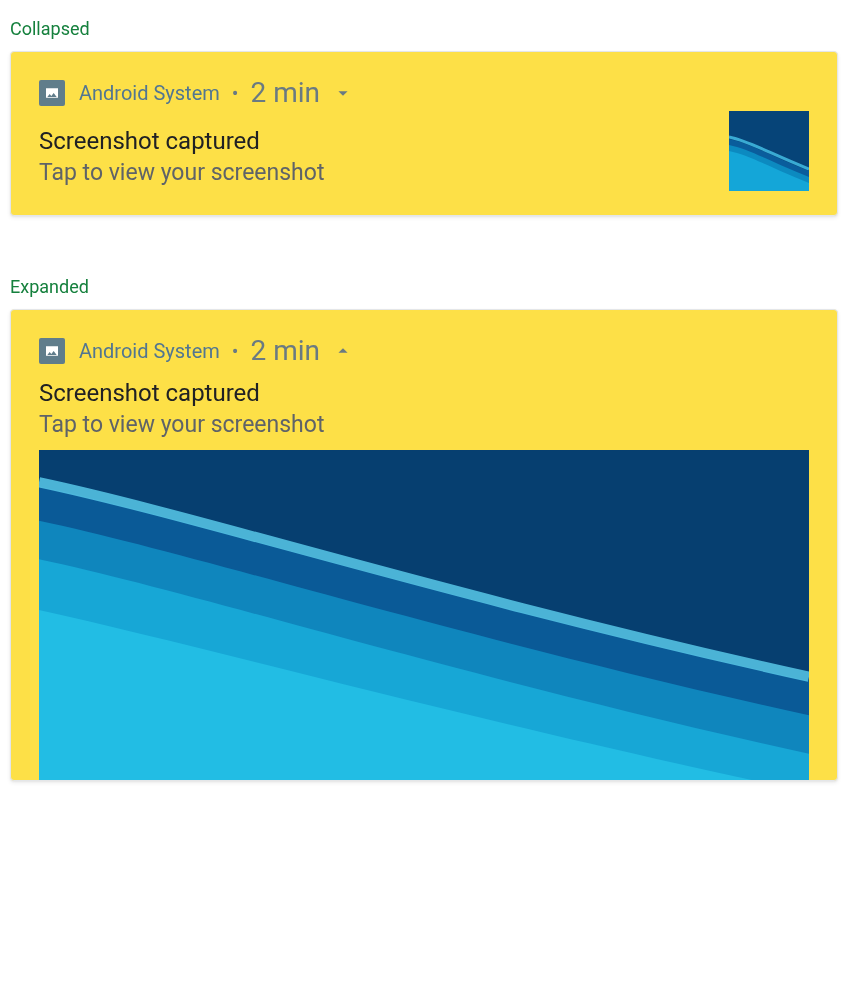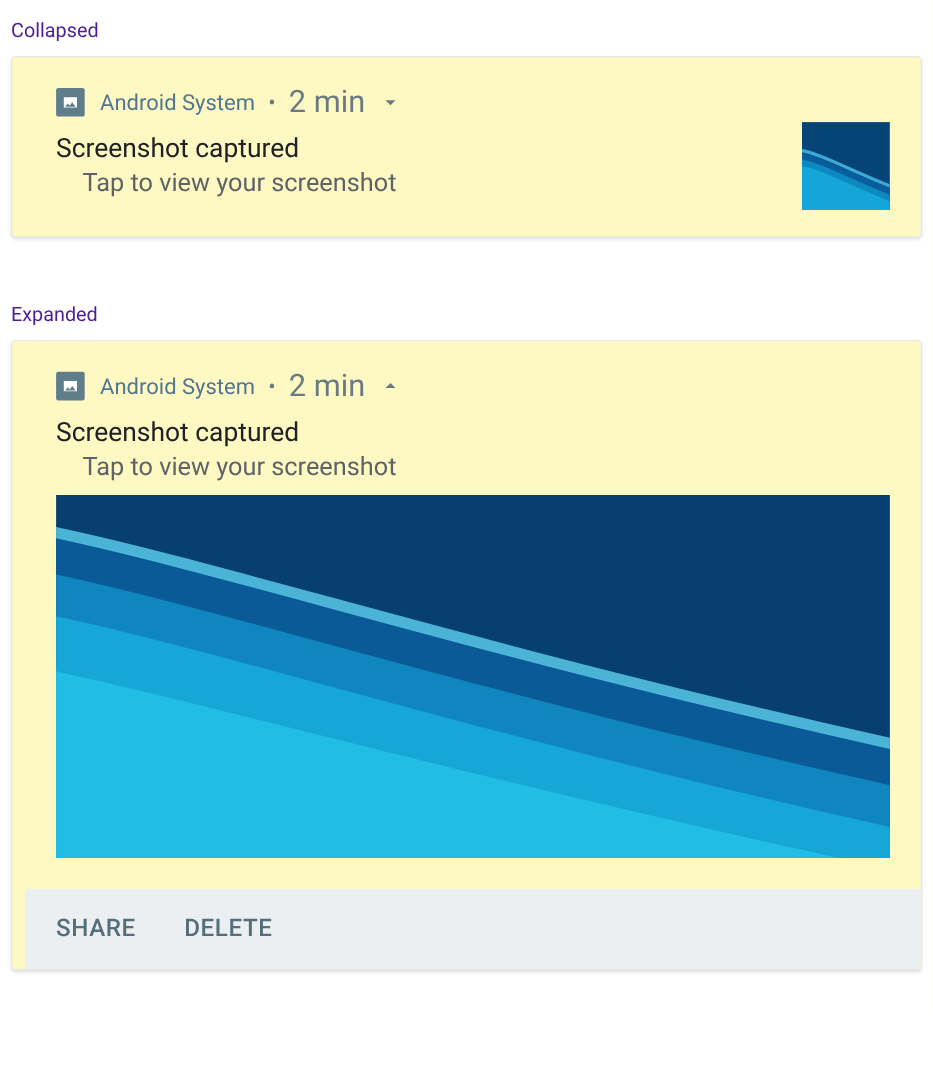--- a/index.html
+++ b/index.html
@@ -4,36 +4,35 @@
 <style>
   * { box-sizing: border-box; margin: 0; padding: 0; }
   body {
     font-family: Roboto, "Helvetica Neue", Arial, sans-serif;
     background: #ffffff;
     width: 848px;
     padding: 8px 0;
     color: #212121;
   }
   .section-label {
-    color: #4c1d95;
+    color: #15803d;
     font-size: 18px;
     margin: 10px 10px 10px 10px;
     font-weight: 400;
   }
   .section-label.expanded {
     margin-top: 60px;
   }
   .card {
     margin: 12px 10px 0 10px;
-    background: #fef9c3;
+    background: #fde047;
     border: 1px solid #e4e6e8;
     border-radius: 4px;
     box-shadow: 0 2px 4px rgba(0,0,0,0.07), 0 1px 2px rgba(0,0,0,0.05);
     overflow: hidden;
-    padding-left: 12px;
   }
   .header-row {
     display: flex;
     align-items: center;
     padding: 24px 28px 6px 28px;
     gap: 10px;
   }
   .app-icon {
     width: 26px;
     height: 26px;
@@ -62,36 +61,35 @@
     font-weight: 400;
   }
   .chevron {
     color: #6a7a82;
     display: inline-flex;
     align-items: center;
     margin-left: 2px;
   }
   .content-row {
     display: flex;
-    align-items: flex-start;
+    align-items: center;
     padding: 6px 28px 24px 28px;
     gap: 16px;
   }
   .text-block { flex: 1; }
   .notif-title {
     font-size: 24px;
     color: #202124;
     font-weight: 400;
     margin-bottom: 4px;
   }
   .notif-body {
     font-size: 23px;
     color: #5f6368;
     font-weight: 400;
-    margin-left: 24px;
   }
   .thumb {
     width: 80px;
     height: 80px;
     flex-shrink: 0;
     margin-top: -10px;
   }
   .big-image {
     margin: 0 28px 0 28px;
     height: 330px;
@@ -184,17 +182,13 @@
   <div class="big-image">
     <svg class="wave-svg" viewBox="0 0 760 330" preserveAspectRatio="xMidYMid slice">
       <rect width="760" height="330" fill="#063f70"></rect>
       <path d="M0 38 C 160 72, 400 150, 760 230 L760 330 L0 330 Z" fill="#0a5a97"></path>
       <path d="M0 34 C 160 68, 400 146, 760 226" stroke="#58c8e8" stroke-width="10" fill="none" opacity="0.85"></path>
       <path d="M0 72 C 160 106, 400 184, 760 264 L760 330 L0 330 Z" fill="#0f86bd"></path>
       <path d="M0 110 C 160 144, 400 222, 760 302 L760 330 L0 330 Z" fill="#17a7d6"></path>
       <path d="M0 160 C 180 200, 420 268, 760 340 L760 330 L0 330 Z" fill="#22bde4"></path>
     </svg>
   </div>
-  <div class="actions">
-    <button class="action-btn">SHARE</button>
-    <button class="action-btn">DELETE</button>
-  </div>
 </div>
 
 </body></html>

